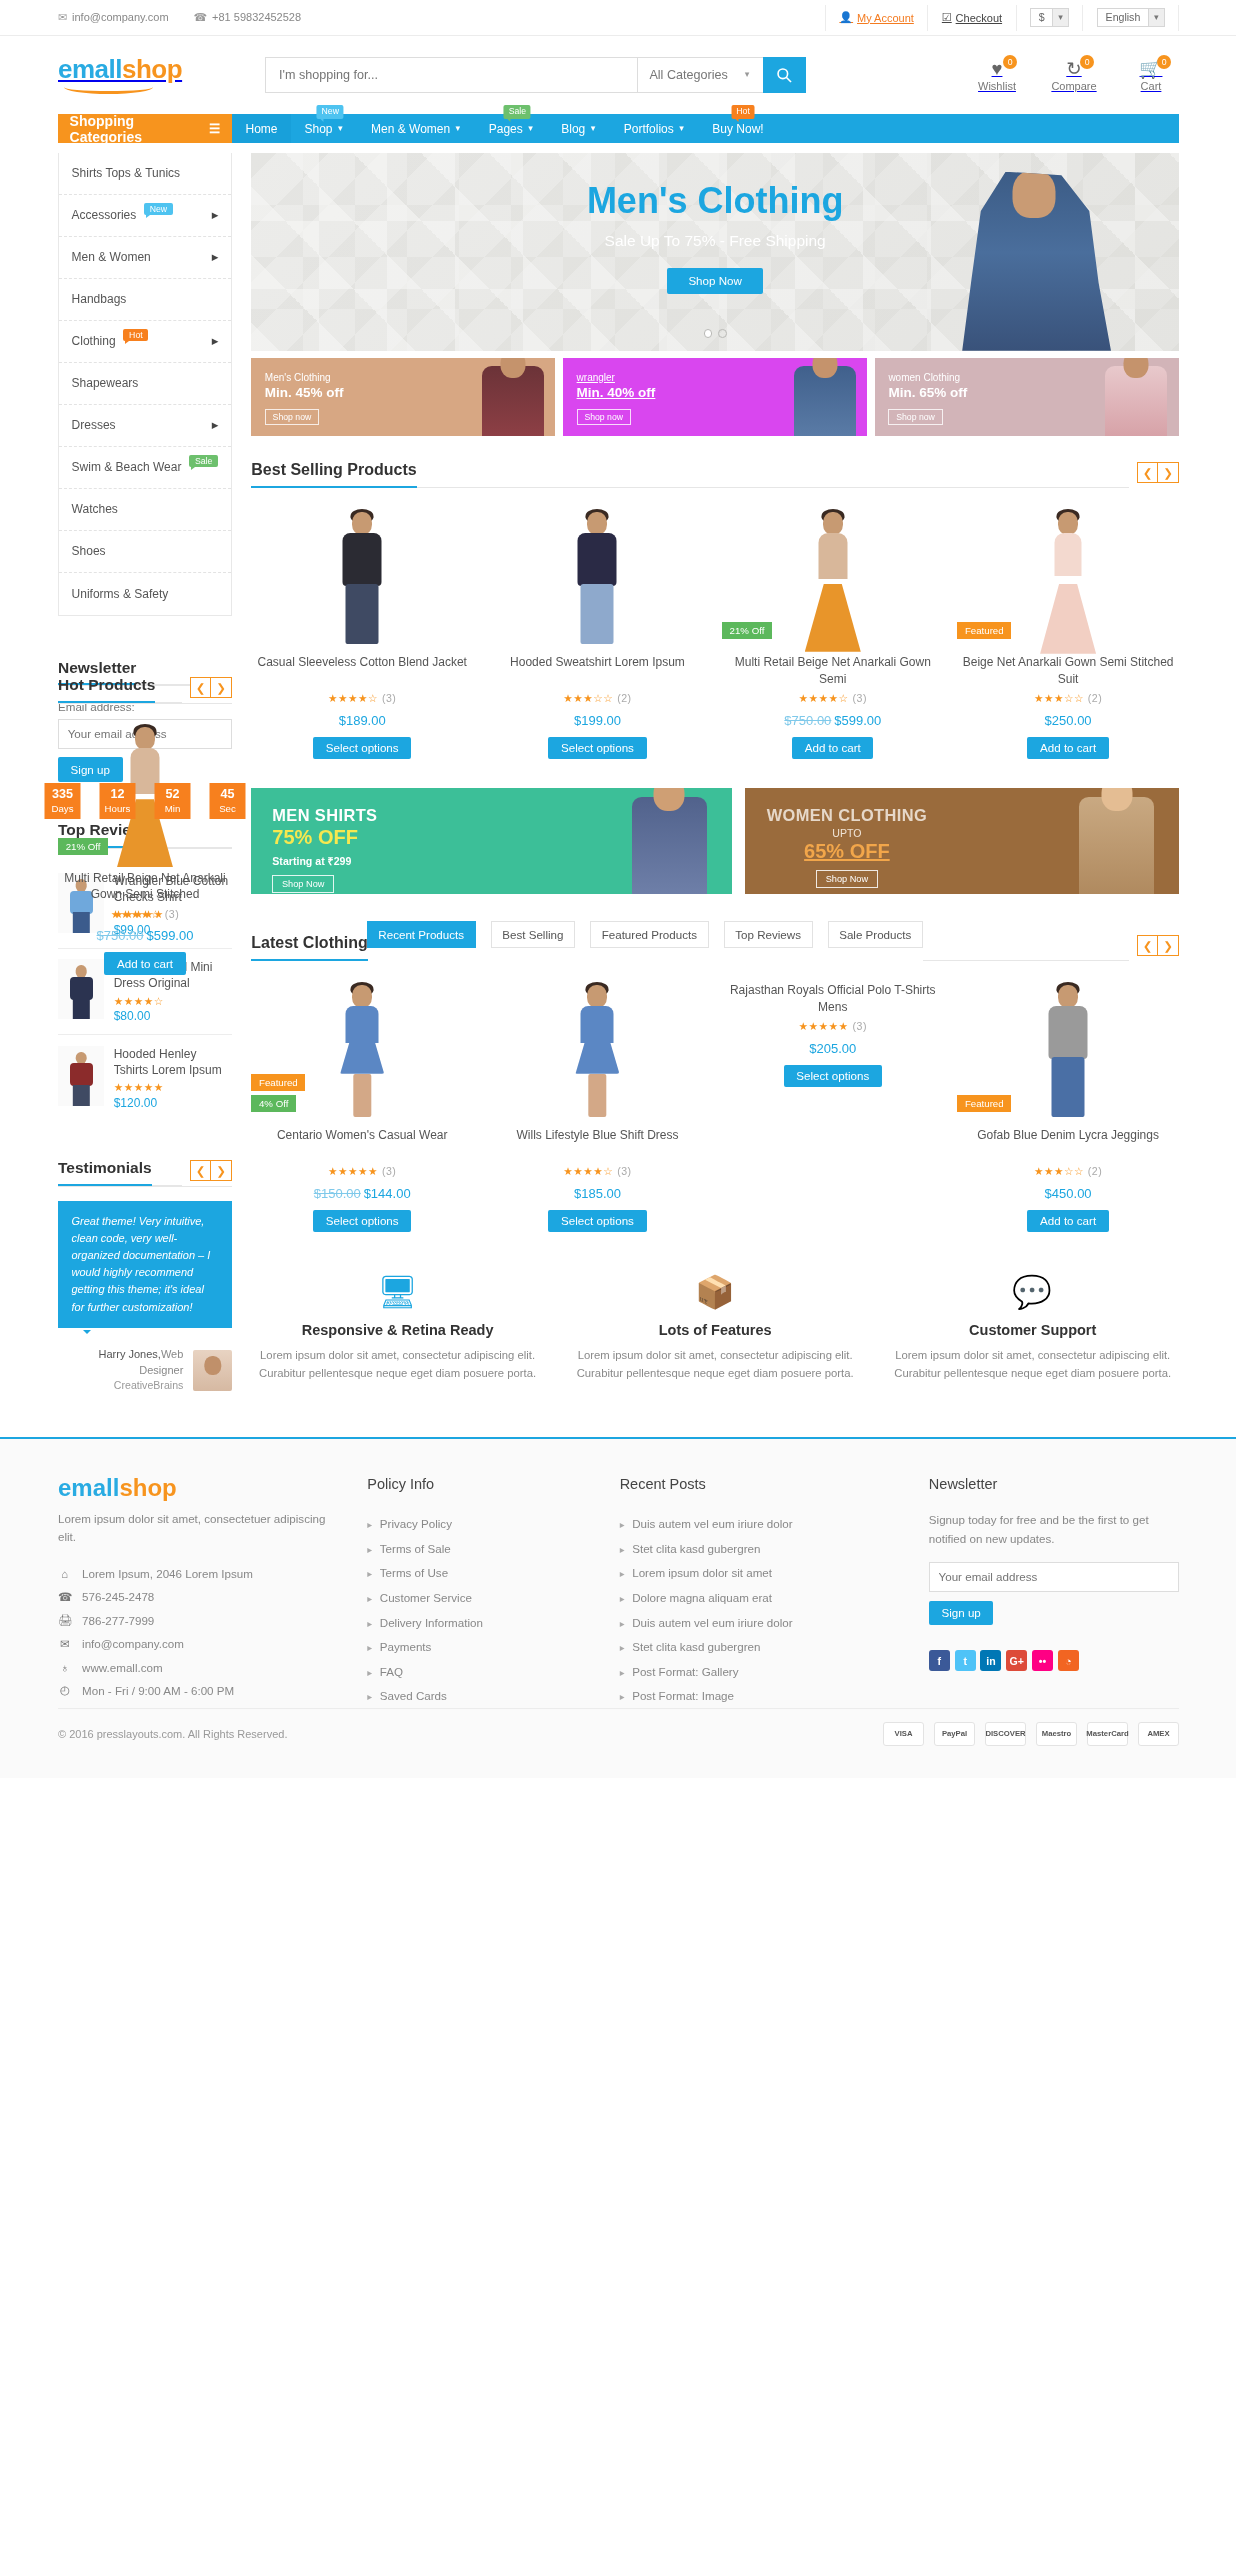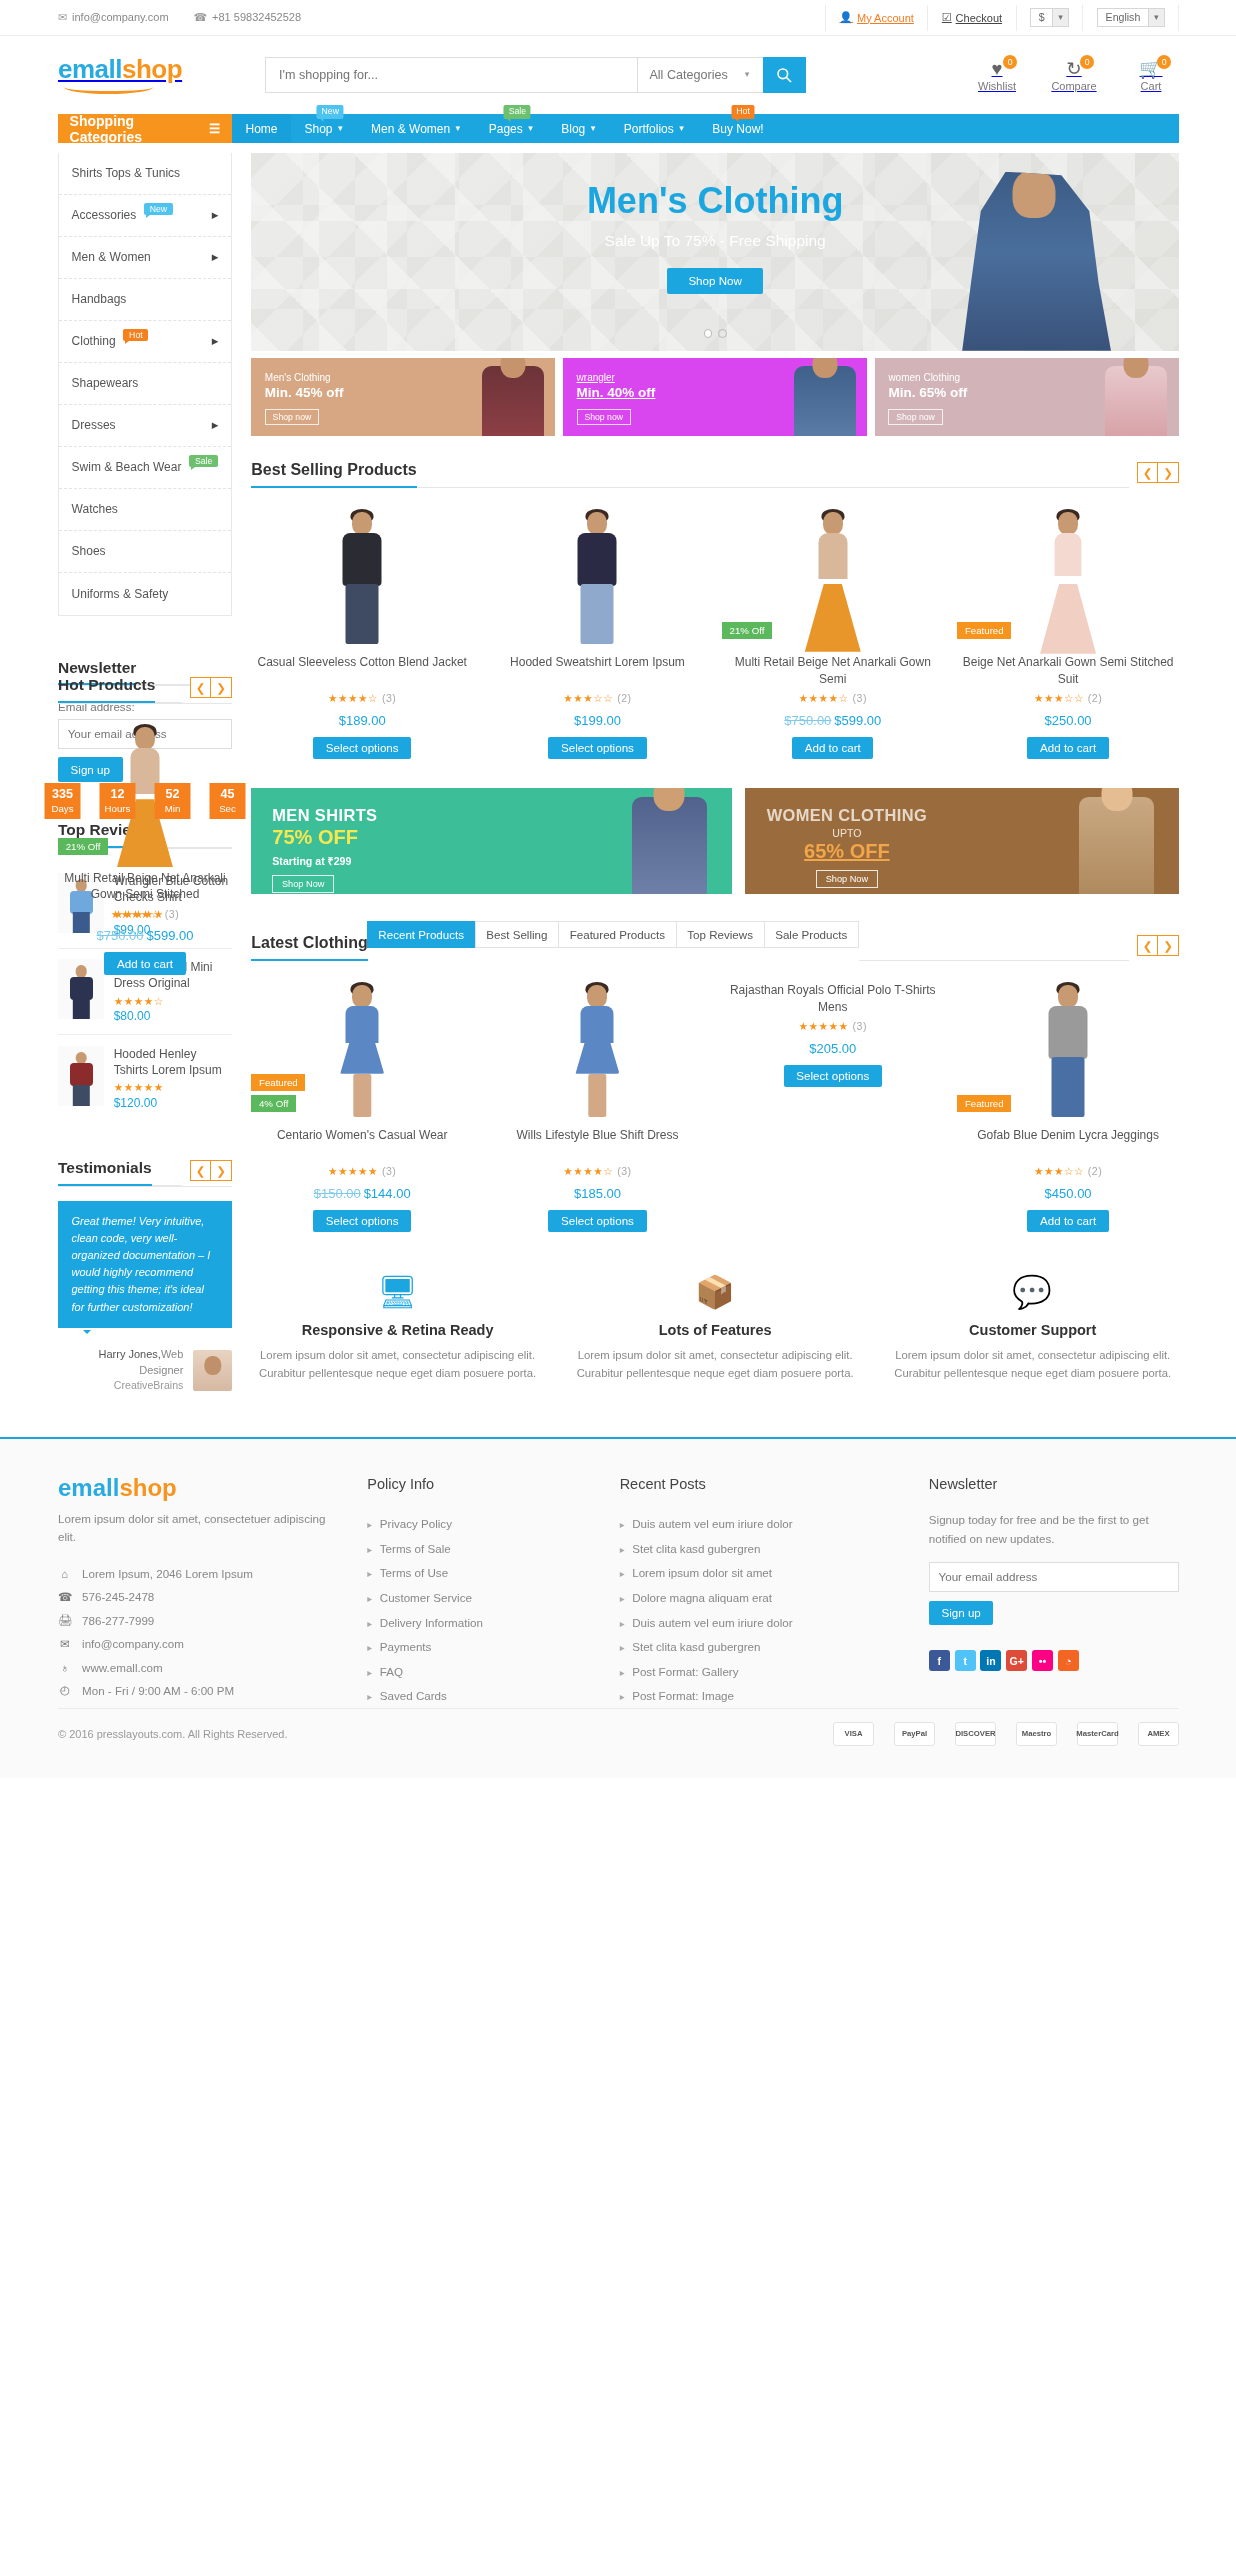--- a/index.html
+++ b/index.html
@@ -219,21 +219,21 @@
   .bn .mdl { position: absolute; right: 25px; bottom: 0; width: 75px; height: 97px; border-radius: 9.7px 9.7px 0 0; }
   .bn.green .mdl { background: linear-gradient(180deg,#51628c,#6e7fa8); }
   .bn.brown .mdl { background: linear-gradient(180deg,#c9a982,#b08a5f); }
   .bn .mdl::before { content: ""; position: absolute; left: 50%; top: -19.3px; transform: translateX(-50%);
       width: 31px; height: 33px; background: #cf9f74; border-radius: 45%; }
   .bn.brown .mdl::before { background: #e4bd93; }
   .bn.brown { text-align: center; padding-left: 0; }
   .bn.brown .inner { width: 203px; }
 
   
-  .tabs { display: flex; align-items: flex-end; gap: 0; margin-bottom: 13.5px; position: relative; }
+  .tabs { display: flex; align-items: flex-end; gap: 16px; margin-bottom: 13.5px; position: relative; }
   .tabs .tbtn { border: 1px solid #e2e2e2; background: #fff; color: #555; font-size: 11.6px; padding: 5.8px 10.6px;
                 cursor: pointer; font-family: inherit; margin-left: -1px; }
   .tabs .tbtn.on { background: #1ca6e0; color: #fff; border-color: #1ca6e0; }
 
   
   .testi { background: #1ca6e0; color: #fff; padding: 12.6px 13.5px; font-size: 11px; font-style: italic;
            line-height: 1.55; position: relative; }
   .testi::after { content: ""; position: absolute; left: 25px; bottom: -9.7px; border: 4.8px solid transparent;
                   border-top-color: #1ca6e0; }
   .tauth { display: flex; align-items: center; justify-content: flex-end; gap: 9.7px; margin-top: 19.3px; }
@@ -260,21 +260,21 @@
   .fcontact .fi { width: 13.5px; color: #777; font-size: 11.6px; text-align: center; }
   .flist li { list-style: none; font-size: 11.6px; color: #888; padding: 5.8px 0; }
   .flist li::before { content: "\25B8"; color: #aaa; margin-right: 7.7px; font-size: 9.7px; }
   .fnl { font-size: 11.6px; color: #888; line-height: 1.6; }
   .socials { display: flex; gap: 4.8px; margin-top: 25px; }
   .socials a { width: 21px; height: 21px; border-radius: 2.9px; color: #fff; font-size: 10.6px; font-weight: bold;
                display: flex; align-items: center; justify-content: center; text-decoration: none; }
 
   .fbot { border-top: 1px solid #ececec; padding: 12.6px 0; display: flex; align-items: center; justify-content: space-between; }
   .copy { font-size: 11px; color: #999; }
-  .cards { display: flex; gap: 20px; }
+  .cards { display: flex; gap: 10px; }
   .card { width: 41px; height: 24px; border: 1px solid #e3e3e3; background: #fff; border-radius: 2.9px;
           display: flex; align-items: center; justify-content: center; font-size: 7.7px; font-weight: bold; }
 </style>
 </head>
 <body>
 
 <div class="topbar">
   <div class="wrap">
     <div class="tb-left">
       <span><span class="ic">✉</span><span>info@company.com</span></span>

